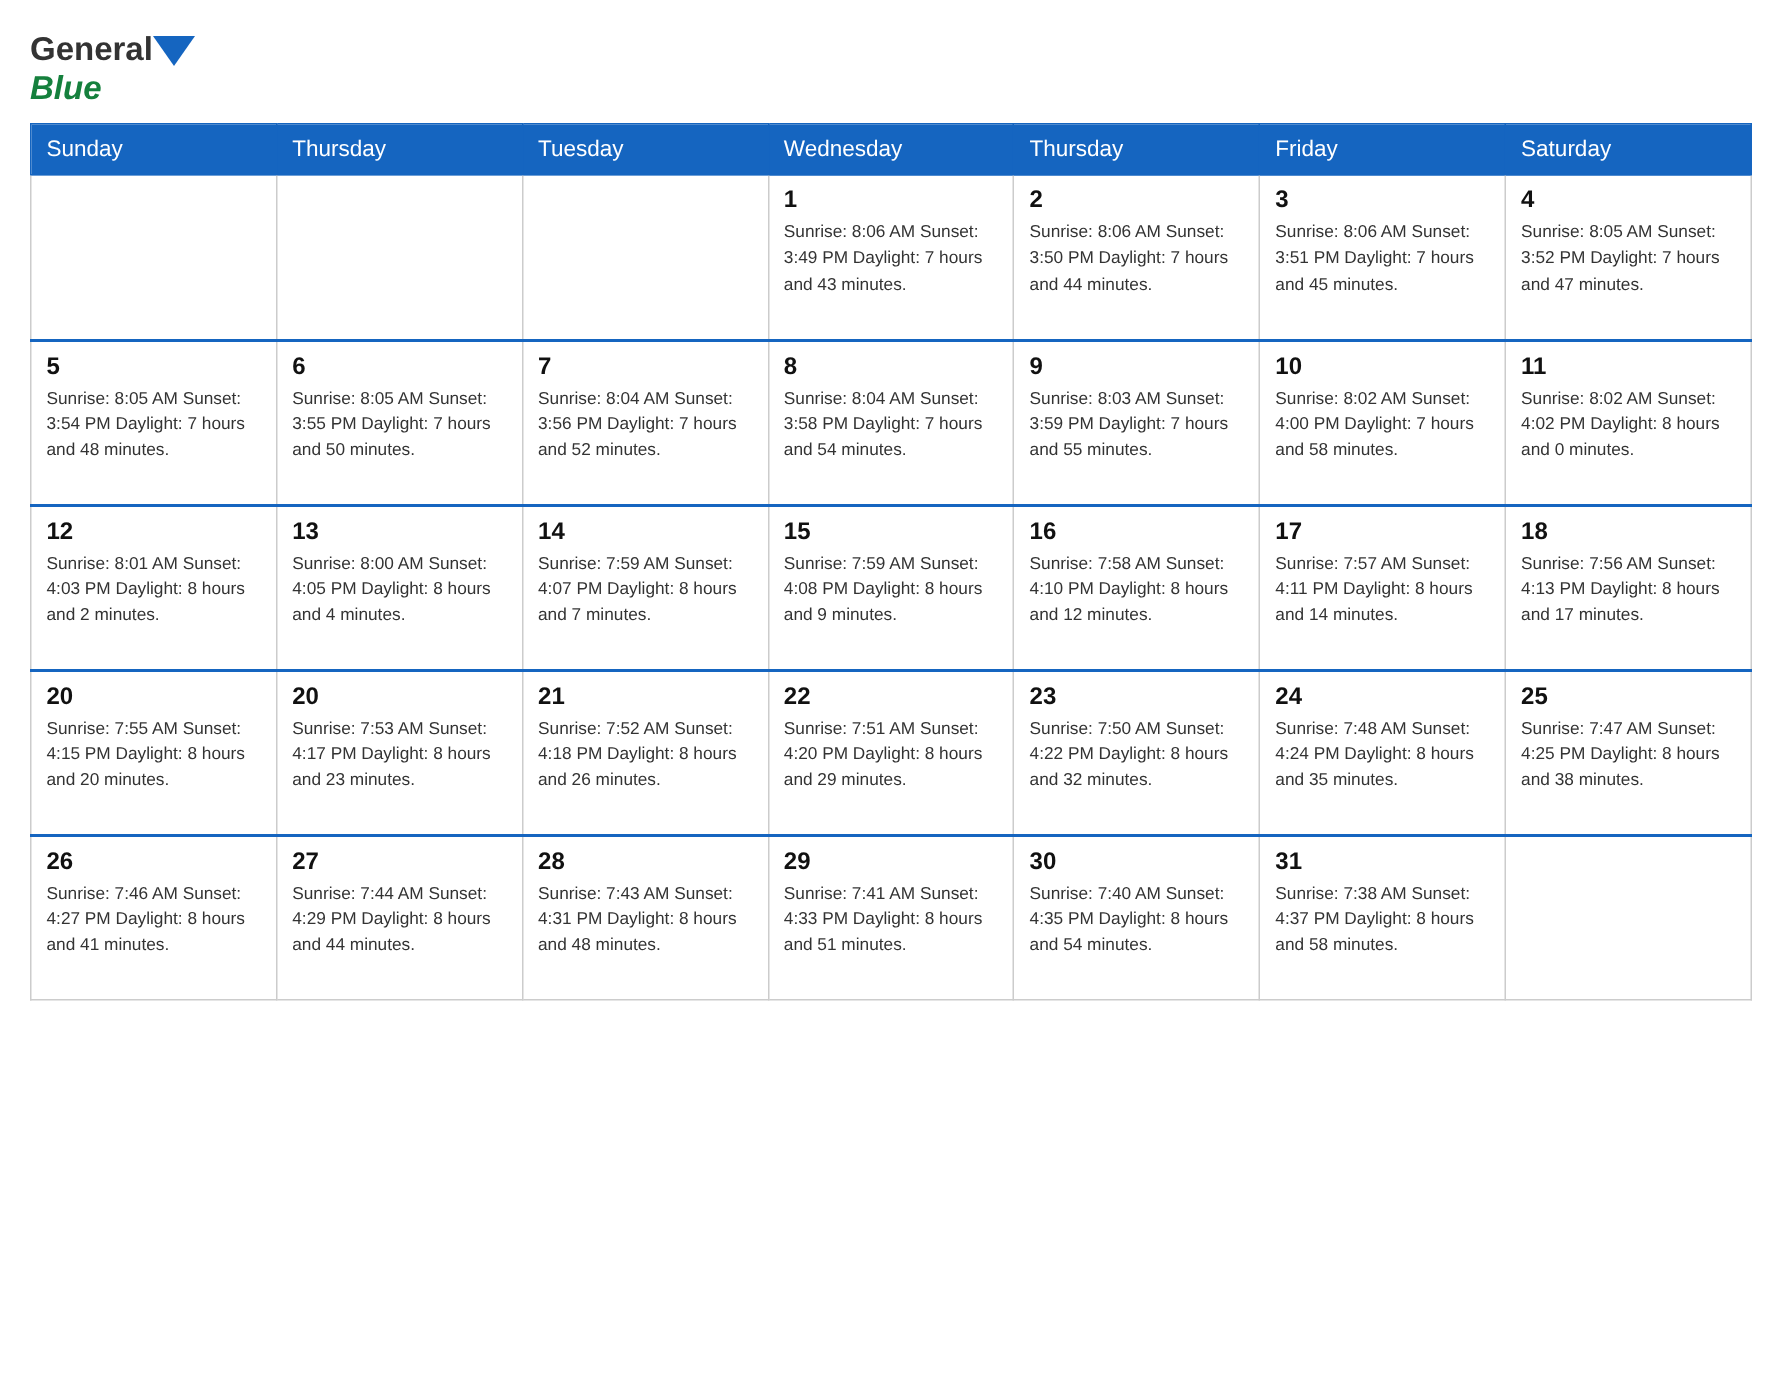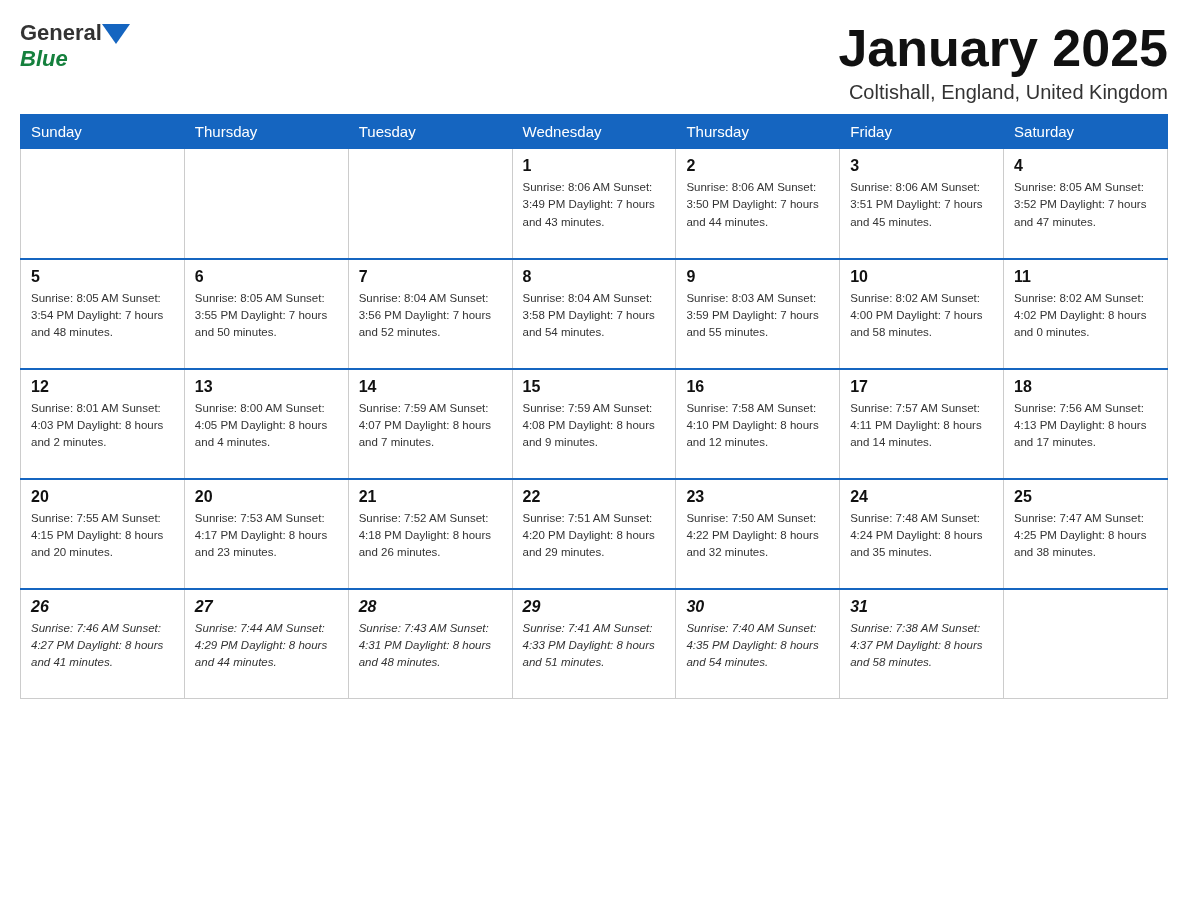--- a/index.html
+++ b/index.html
@@ -95,43 +95,38 @@
     .day-info {
       font-size: 11.5px;
       color: #333;
       line-height: 1.5;
     }
     tbody tr {
       border-bottom: 2px solid #1565c0;
     }
     tbody tr:last-child {
       border-bottom: 1px solid #ccc;
-      font-style: italic;
     }
     .empty-cell {
       background: #fff;
     }
   </style>
 </head>
 <body>
 
 <div class="header">
   <div class="logo">
     <div class="logo-inner">
       <div class="logo-row">
         <span class="logo-text-general">General</span>
         <div class="logo-triangle"></div>
       </div>
       <span class="logo-text-blue">Blue</span>
     </div>
   </div>
-  <div class="title-block">
-    <div class="month-title">January 2025</div>
-    <div class="location">Coltishall, England, United Kingdom</div>
-  </div>
 </div>
 
 <table>
   <thead>
     <tr>
     <th>Sunday</th>
         <th>Thursday</th>
         <th>Tuesday</th>
         <th>Wednesday</th>
         <th>Thursday</th>

